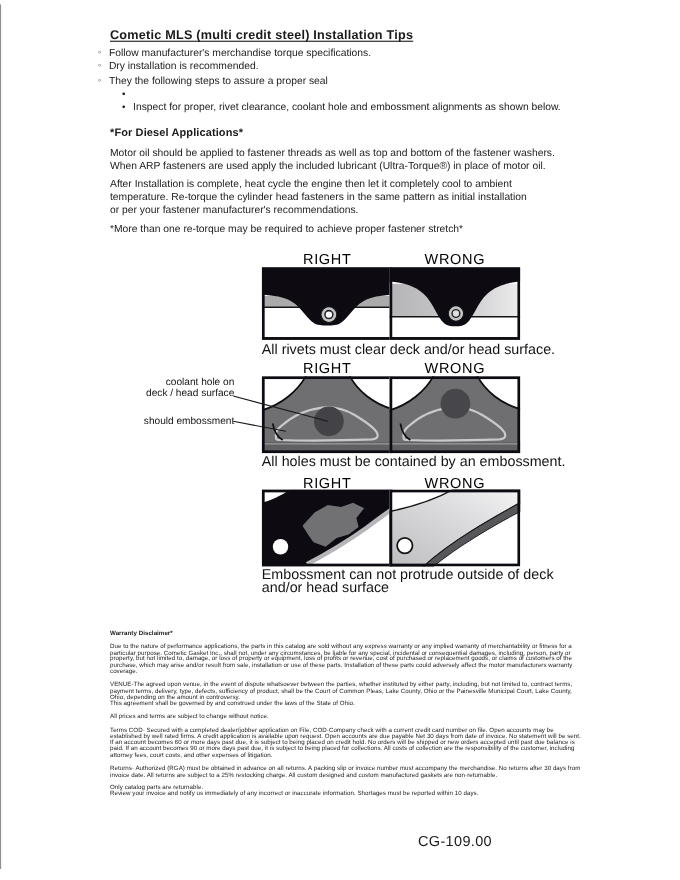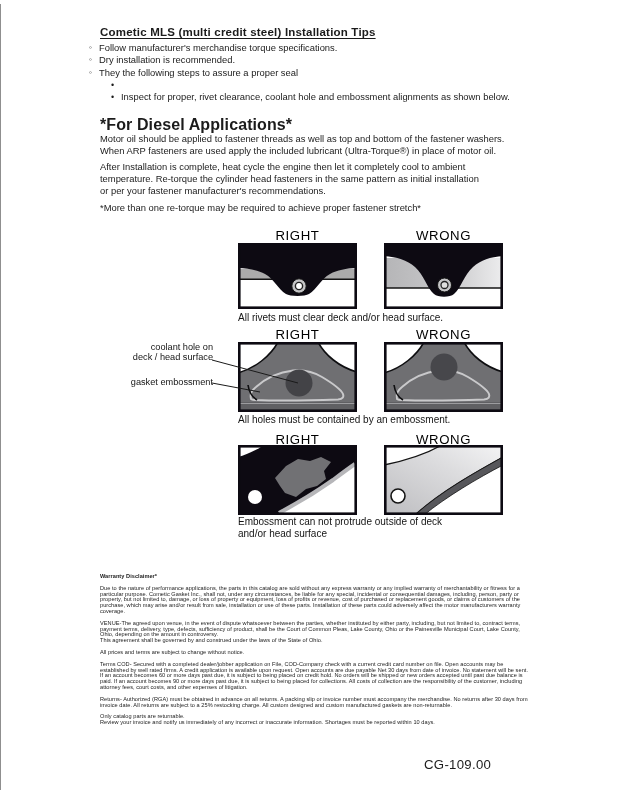--- a/index.html
+++ b/index.html
@@ -19,52 +19,52 @@
     font-size:11.5px; font-weight:bold; letter-spacing:.2px;
     text-decoration:underline; text-underline-offset:2px;
   }
 
   .tips { position:absolute; left:89px; top:42px; width:470px; font-size:9.4px; line-height:12.3px; }
   .tip-row { display:flex; }
   .tip-row .marker { width:10px; flex:0 0 10px; font-size:8px; line-height:12.3px; }
   .tip-row.sub { margin-left:22px; }
   .tip-row.sub .marker { font-size:9px; }
 
-  .diesel-heading { position:absolute; left:100px; top:116px; font-size:16px; font-weight:bold; letter-spacing:.1px; }
+  .diesel-heading { position:absolute; left:100px; top:116px; font-size:10px; font-weight:bold; letter-spacing:.1px; }
   .diesel-p { position:absolute; left:100px; width:440px; font-size:9.4px; line-height:12.2px; }
   .dp1 { top:133px; }
   .dp2 { top:161px; }
   .dp3 { top:202px; }
 
   .rw-label { position:absolute; width:119px; text-align:center; font-size:13.2px; letter-spacing:.6px; color:#000000; }
   .panel { position:absolute; width:119px; }
   .p-left  { left:238px; }
-  .p-right { left:384px; }
+  .p-right { left:354px; }
   .row1 .rw-label { top:228px; }
   .row1 .panel   { top:243px; height:66px; }
   .row2 .rw-label { top:327px; }
   .row2 .panel   { top:342px; height:70px; }
   .row3 .rw-label { top:432px; }
   .row3 .panel   { top:445px; height:70px; }
-  .caption { position:absolute; left:238px; width:320px; font-size:10px; line-height:11.5px; color:#141414; }
+  .caption { position:absolute; left:238px; width:320px; font-size:13px; line-height:11.5px; color:#141414; }
   .cap1 { top:312px; }
   .cap2 { top:414px; }
   .cap3 { top:516px; }
   svg { display:block; }
 
   .ann { position:absolute; left:105px; width:108px; text-align:right; font-size:9.2px; line-height:9.9px; color:#141414; }
   .ann1 { top:343px; }
   .ann2 { top:378px; }
   .leader-svg { position:absolute; left:210px; top:352px; }
 
   .legal { position:absolute; left:100px; top:574px; width:429px; font-size:5.6px; line-height:5.8px; letter-spacing:.05px; color:#222; }
   .legal h6 { margin:0 0 6px 0; font-size:5.6px; font-weight:bold; }
   .legal p { margin:0 0 6px 0; }
 
-  .footer-code { position:absolute; left:380px; top:757px; font-size:13.2px; letter-spacing:.3px; color:#1b1b1b;margin-left:44px; }
+  .footer-code { position:absolute; left:380px; top:757px; font-size:13.2px; letter-spacing:.3px; color:#1b1b1b; }
 </style>
 </head>
 <body>
 
 <div class="scan-edge"></div>
 
 <div class="doc-title">Cometic MLS (multi credit steel) Installation Tips</div>
 
 <div class="tips">
   <div class="tip-row">
@@ -169,21 +169,21 @@
       <line x1="0" y1="61.5" x2="119" y2="61.5" stroke="#9c9c9f" stroke-width="1.2"></line>
       <path d="M13,57 C12,52 13,49 18,45 C28,36 42,30 55,28.5 C66,27.5 74,29 84,35 C94,41 103,47 105,52 C106,55 105,57 100,57.5 C70,58.5 30,58.5 17,58 C14,57.8 13,57.3 13,57 Z" fill="none" stroke="#c9c9cb" stroke-width="2"></path>
       <path d="M10,43 C11,50 14,55 19,58" fill="none" stroke="#0e0e10" stroke-width="1.6"></path>
       <circle cx="60" cy="25" r="13.5" fill="#47474b"></circle>
       <rect x="1.3" y="1.3" width="116.4" height="67.4" fill="none" stroke="#0d0a12" stroke-width="2.6"></rect>
     </svg>
   </div>
 
   <div class="ann ann1 pre">coolant hole on
 deck / head surface</div>
-  <div class="ann ann2">gasket embossment</div>
+  <div class="ann ann2">should embossment</div>
   <svg class="leader-svg" width="100" height="45" viewBox="0 0 100 45">
     <line x1="2" y1="8" x2="88" y2="31" stroke="#1a1a1a" stroke-width="1"></line>
     <line x1="2" y1="31" x2="50" y2="40" stroke="#1a1a1a" stroke-width="1"></line>
   </svg>
 
   <div class="caption cap2">All holes must be contained by an embossment.</div>
 </div>
 
 <div class="row3">
   <div class="rw-label p-left">RIGHT</div>

